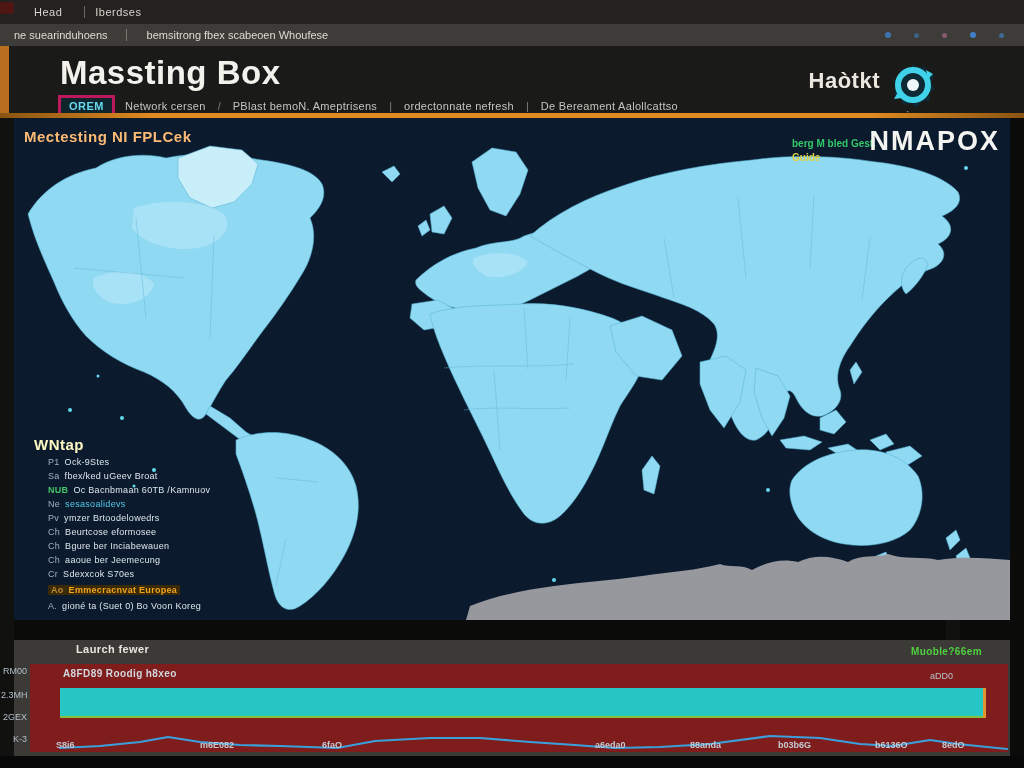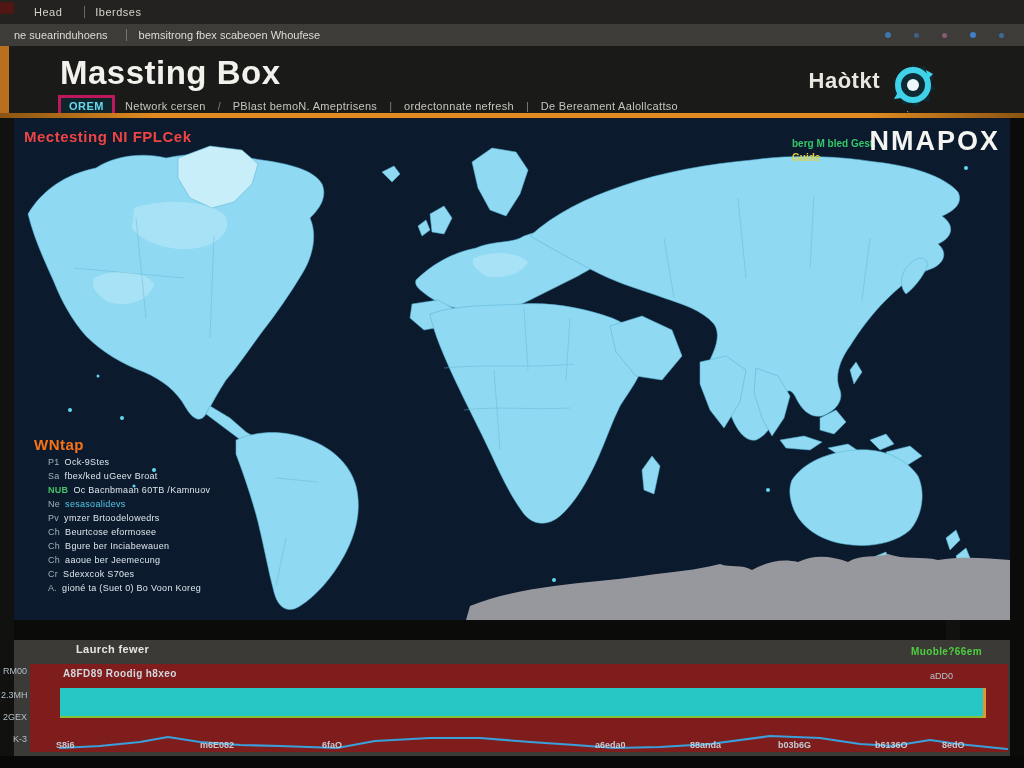--- a/index.html
+++ b/index.html
@@ -10,21 +10,21 @@
 
   
   #menubar1 { top:0; left:0; width:1024px; height:24px; background:#232220;
               display:flex; align-items:center; color:#d6d4cc; font-size:11px; }
   #menubar1 .mitem { margin-left:34px; letter-spacing:.5px; }
   #menubar1 .mitem2 { margin-left:22px; border-left:1px solid #6a6862; padding-left:10px; }
   #rec-smudge { top:2px; left:0; width:14px; height:12px; background:#5a1410; opacity:.8; border-radius:2px; }
   #menubar2 { top:24px; left:0; width:1024px; height:22px; background:#3d3c38;
               display:flex; align-items:center; color:#dedcd4; font-size:11px; }
   #menubar2 .mitem { margin-left:14px; }
-  #menubar2 .mitem2 { margin-left:18px; border-left:1px solid #77756e; padding-left:12px; }
+  #menubar2 .mitem2 { margin-left:18px; border-left:1px solid #77756e; padding-left:20px; }
   #dots { position:absolute; right:20px; top:0; height:22px; display:flex; align-items:center; gap:23px; }
   .dot { width:6px; height:6px; border-radius:50%; background:#3f74ae; }
   .dot:nth-child(2){ opacity:.65; width:5px; height:5px; }
   .dot:nth-child(3){ background:#8a5a72; width:5px; height:5px; }
   .dot:nth-child(4){ background:#3f80c8; }
   .dot:nth-child(5){ opacity:.8; width:5px; height:5px; }
 
   
   #header { top:46px; left:0; width:1024px; height:67px; background:#1a1a18; }
   #header-accent { top:46px; left:0; width:9px; height:67px; background:#b96f1e; }
@@ -35,28 +35,28 @@
   .nav-item { margin:0 10px; letter-spacing:.3px; }
   .nav-sep { color:#807e76; margin:0 2px; }
   #brand { top:62px; right:24px; display:flex; align-items:flex-start; gap:10px; }
   #brand-name { font-size:22px; color:#e9e7e0; font-weight:bold; letter-spacing:.5px; margin-top:6px; }
   #brand-sub { position:absolute; right:8px; top:48px; font-size:9px; color:#b9b7af; }
   #divider-orange { top:113px; left:0; width:1024px; height:5px;
                     background:linear-gradient(90deg,#8a5412,#e08a20 15%,#e08a20 85%,#8a5412); }
 
   
   #map-panel { top:118px; left:14px; width:996px; height:502px; background:#0b1a2d; overflow:hidden; }
-  #map-title { top:10px; left:10px; font-size:15px; font-weight:bold; color:#ef4444; letter-spacing:.5px;text-align:right; }
+  #map-title { top:10px; left:10px; font-size:15px; font-weight:bold; color:#fdba74; letter-spacing:.5px;text-align:right; }
   #map-note1 { top:20px; left:778px; font-size:10px; font-weight:bold; color:#35c86a; }
   #map-note2 { top:34px; left:778px; font-size:10px; font-weight:bold; color:#e3cf3f; }
   #map-logo { top:8px; right:10px; font-size:27px; font-weight:bold; color:#f4f4f0; letter-spacing:2px; }
 
   
   #legend { top:318px; left:20px; }
-  #legend-title { font-size:15px; font-weight:bold; color:#f97316; margin-bottom:4px; letter-spacing:.5px; }
+  #legend-title { font-size:15px; font-weight:bold; color:#fef9c3; margin-bottom:4px; letter-spacing:.5px; }
   .lrow { font-size:9px; color:#dde6ec; margin:4px 0 0 14px; letter-spacing:.3px; white-space:nowrap; }
   .lprefix { color:#9fb2bd; margin-right:5px; }
   .lrow.green .lprefix { color:#46c368; font-weight:bold; }
   .lrow.cyan  { color:#55c9e8; }
   .lrow.orange { color:#f0a51e; background:#3a2a08; padding:0 3px; display:inline-block; font-weight:bold; }
   .lrow.orange .lprefix { color:#c08a30; }
 
   
   #strip { top:620px; left:14px; width:996px; height:20px; background:#272725;
            display:flex; align-items:center; justify-content:space-between; }
@@ -224,20 +224,21 @@
       <div id="legend-title">WNtap</div>
       <div class="lrow"><span class="lprefix">P1</span><span>Ock-9Stes</span></div>
       <div class="lrow"><span class="lprefix">Sa</span><span>fbex/ked uGeev Broat</span></div>
       <div class="lrow green"><span class="lprefix">NUB</span><span>Oc Bacnbmaan 60TB /Kamnuov</span></div>
       <div class="lrow cyan"><span class="lprefix">Ne</span><span>sesasoalidevs</span></div>
       <div class="lrow"><span class="lprefix">Pv</span><span>ymzer Brtoodelowedrs</span></div>
       <div class="lrow"><span class="lprefix">Ch</span><span>Beurtcose eformosee</span></div>
       <div class="lrow"><span class="lprefix">Ch</span><span>Bgure ber Inciabewauen</span></div>
       <div class="lrow"><span class="lprefix">Ch</span><span>aaoue ber Jeemecung</span></div>
       <div class="lrow"><span class="lprefix">Cr</span><span>Sdexxcok S70es</span></div>
+      <div><div class="lrow orange"><span class="lprefix">Ao</span><span>Emmecracnvat Europea</span></div></div>
       <div class="lrow"><span class="lprefix">A.</span><span>gioné ta (Suet 0) Bo Voon Koreg</span></div>
     </div>
   </div>
 
 
   <div id="chart-panel" class="abs">
     <div id="chart-title" class="abs">Laurch fewer</div>
     <div id="chart-link" class="abs">Muoble?66em</div>
 
     <div id="chart" class="abs">

